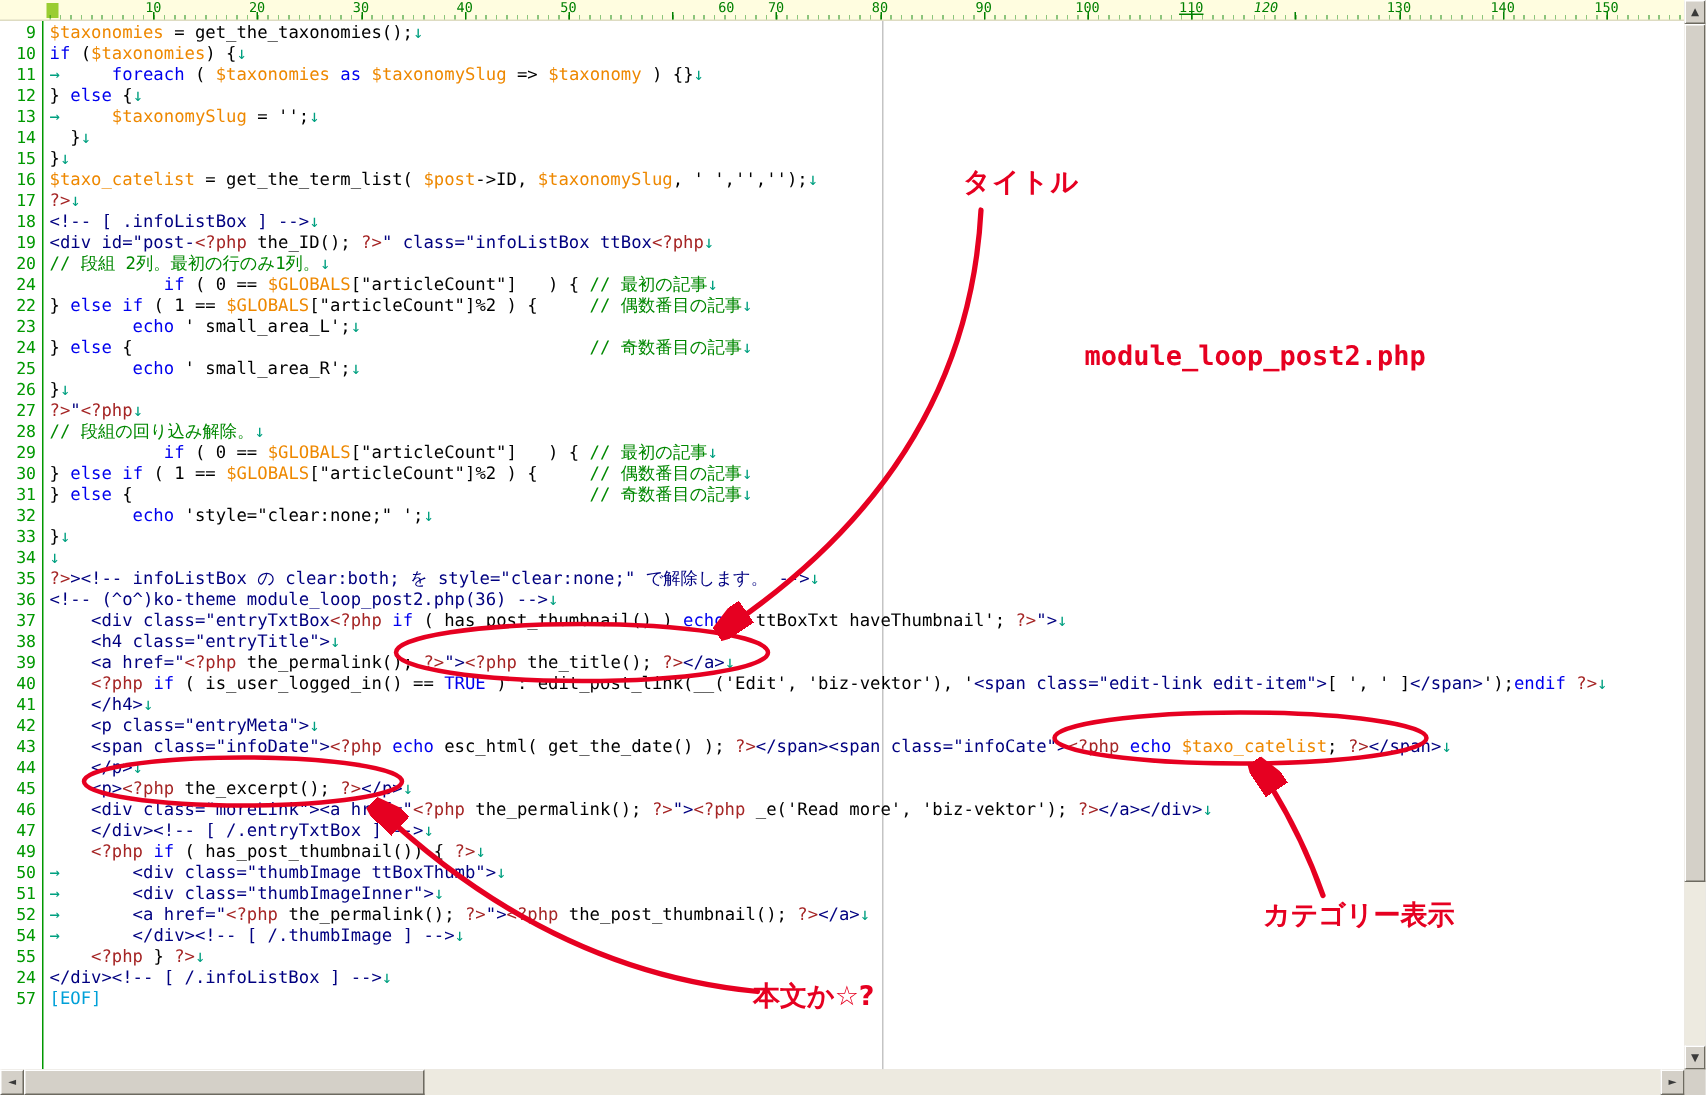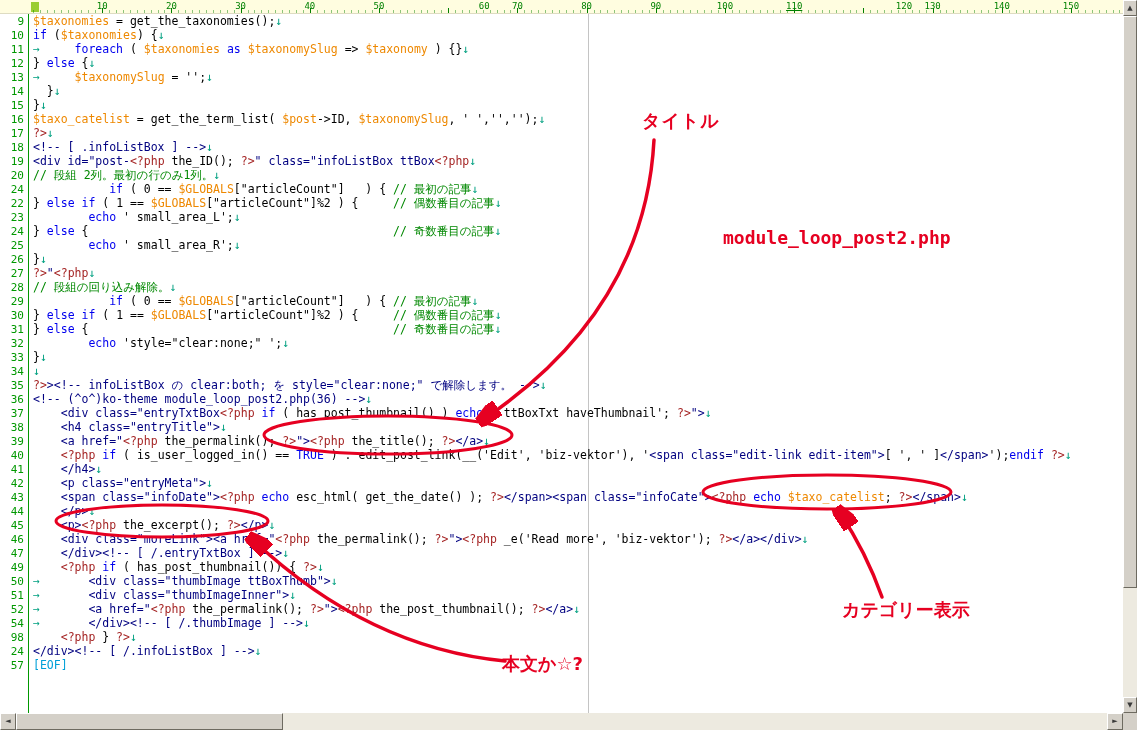--- a/index.html
+++ b/index.html
@@ -84,21 +84,21 @@
         <span class="ruler-num" style="left: 517.4px;">70</span>
         <span class="ruler-tick" style="left: 517.4px;"></span>
         <span class="ruler-num" style="left: 586.6px;">80</span>
         <span class="ruler-tick" style="left: 586.6px;"></span>
         <span class="ruler-num" style="left: 655.8px;">90</span>
         <span class="ruler-tick" style="left: 655.8px;"></span>
         <span class="ruler-num" style="left: 725px;">100</span>
         <span class="ruler-tick" style="left: 725px;"></span>
         <span class="ruler-num" style="left: 794.2px; text-decoration: underline;">110</span>
         <span class="ruler-tick" style="left: 794.2px;"></span>
-        <span class="ruler-num" style="left: 904px;">120</span>
+        <span class="ruler-num" style="left: 844px; font-style: italic;">120</span>
         <span class="ruler-tick" style="left: 863.4px;"></span>
         <span class="ruler-num" style="left: 932.6px;">130</span>
         <span class="ruler-tick" style="left: 932.6px;"></span>
         <span class="ruler-num" style="left: 1001.8px;">140</span>
         <span class="ruler-tick" style="left: 1001.8px;"></span>
         <span class="ruler-num" style="left: 1071px;">150</span>
         <span class="ruler-tick" style="left: 1071px;"></span>
       </div>
     <div class="gutter-sep"></div>
     <div class="wrap-line"></div>
@@ -140,21 +140,21 @@
         <div class="row"><span class="lnum">43</span><span class="code"><span class="tk-t">    </span><span class="tk-g">&lt;span class="infoDate"&gt;</span><span class="tk-p">&lt;?php</span><span class="tk-t"> </span><span class="tk-k">echo</span><span class="tk-t"> esc_html( get_the_date() ); </span><span class="tk-p">?&gt;</span><span class="tk-g">&lt;/span&gt;&lt;span class="infoCate"&gt;</span><span class="tk-p">&lt;?php</span><span class="tk-t"> </span><span class="tk-k">echo</span><span class="tk-t"> </span><span class="tk-v">$taxo_catelist</span><span class="tk-t">; </span><span class="tk-p">?&gt;</span><span class="tk-g">&lt;/span&gt;</span><span class="tk-n">↓</span></span></div>
         <div class="row"><span class="lnum">44</span><span class="code"><span class="tk-t">    </span><span class="tk-g">&lt;/p&gt;</span><span class="tk-n">↓</span></span></div>
         <div class="row"><span class="lnum">45</span><span class="code"><span class="tk-t">    </span><span class="tk-g">&lt;p&gt;</span><span class="tk-p">&lt;?php</span><span class="tk-t"> the_excerpt(); </span><span class="tk-p">?&gt;</span><span class="tk-g">&lt;/p&gt;</span><span class="tk-n">↓</span></span></div>
         <div class="row"><span class="lnum">46</span><span class="code"><span class="tk-t">    </span><span class="tk-g">&lt;div class="moreLink"&gt;&lt;a href="</span><span class="tk-p">&lt;?php</span><span class="tk-t"> the_permalink(); </span><span class="tk-p">?&gt;</span><span class="tk-g">"&gt;</span><span class="tk-p">&lt;?php</span><span class="tk-t"> _e('Read more', 'biz-vektor'); </span><span class="tk-p">?&gt;</span><span class="tk-g">&lt;/a&gt;&lt;/div&gt;</span><span class="tk-n">↓</span></span></div>
         <div class="row"><span class="lnum">47</span><span class="code"><span class="tk-t">    </span><span class="tk-g">&lt;/div&gt;&lt;!-- [ /.entryTxtBox ] --&gt;</span><span class="tk-n">↓</span></span></div>
         <div class="row"><span class="lnum">49</span><span class="code"><span class="tk-t">    </span><span class="tk-p">&lt;?php</span><span class="tk-t"> </span><span class="tk-k">if</span><span class="tk-t"> ( has_post_thumbnail()) { </span><span class="tk-p">?&gt;</span><span class="tk-n">↓</span></span></div>
         <div class="row"><span class="lnum">50</span><span class="code"><span class="tk-b">→     </span><span class="tk-t">  </span><span class="tk-g">&lt;div class="thumbImage ttBoxThumb"&gt;</span><span class="tk-n">↓</span></span></div>
         <div class="row"><span class="lnum">51</span><span class="code"><span class="tk-b">→     </span><span class="tk-t">  </span><span class="tk-g">&lt;div class="thumbImageInner"&gt;</span><span class="tk-n">↓</span></span></div>
         <div class="row"><span class="lnum">52</span><span class="code"><span class="tk-b">→     </span><span class="tk-t">  </span><span class="tk-g">&lt;a href="</span><span class="tk-p">&lt;?php</span><span class="tk-t"> the_permalink(); </span><span class="tk-p">?&gt;</span><span class="tk-g">"&gt;</span><span class="tk-p">&lt;?php</span><span class="tk-t"> the_post_thumbnail(); </span><span class="tk-p">?&gt;</span><span class="tk-g">&lt;/a&gt;</span><span class="tk-n">↓</span></span></div>
         <div class="row"><span class="lnum">54</span><span class="code"><span class="tk-b">→     </span><span class="tk-t">  </span><span class="tk-g">&lt;/div&gt;&lt;!-- [ /.thumbImage ] --&gt;</span><span class="tk-n">↓</span></span></div>
-        <div class="row"><span class="lnum">98</span><span class="code"><span class="tk-t">    </span><span class="tk-p">&lt;?php</span><span class="tk-t"> } </span><span class="tk-p">?&gt;</span><span class="tk-n">↓</span></span></div>
+        <div class="row"><span class="lnum">55</span><span class="code"><span class="tk-t">    </span><span class="tk-p">&lt;?php</span><span class="tk-t"> } </span><span class="tk-p">?&gt;</span><span class="tk-n">↓</span></span></div>
         <div class="row"><span class="lnum">24</span><span class="code"><span class="tk-g">&lt;/div&gt;&lt;!-- [ /.infoListBox ] --&gt;</span><span class="tk-n">↓</span></span></div>
         <div class="row"><span class="lnum">57</span><span class="code"><span class="tk-e">[EOF]</span></span></div>
       </div>
   </div>
 
   <svg class="overlay" viewBox="0 0 1137 730">
     <defs>
       <marker id="arrowhead" markerWidth="7" markerHeight="5" refX="5" refY="2" orient="auto">
         <path class="ann-fill" d="M0,0 L6,2 L0,4 Z"></path>
       </marker>

